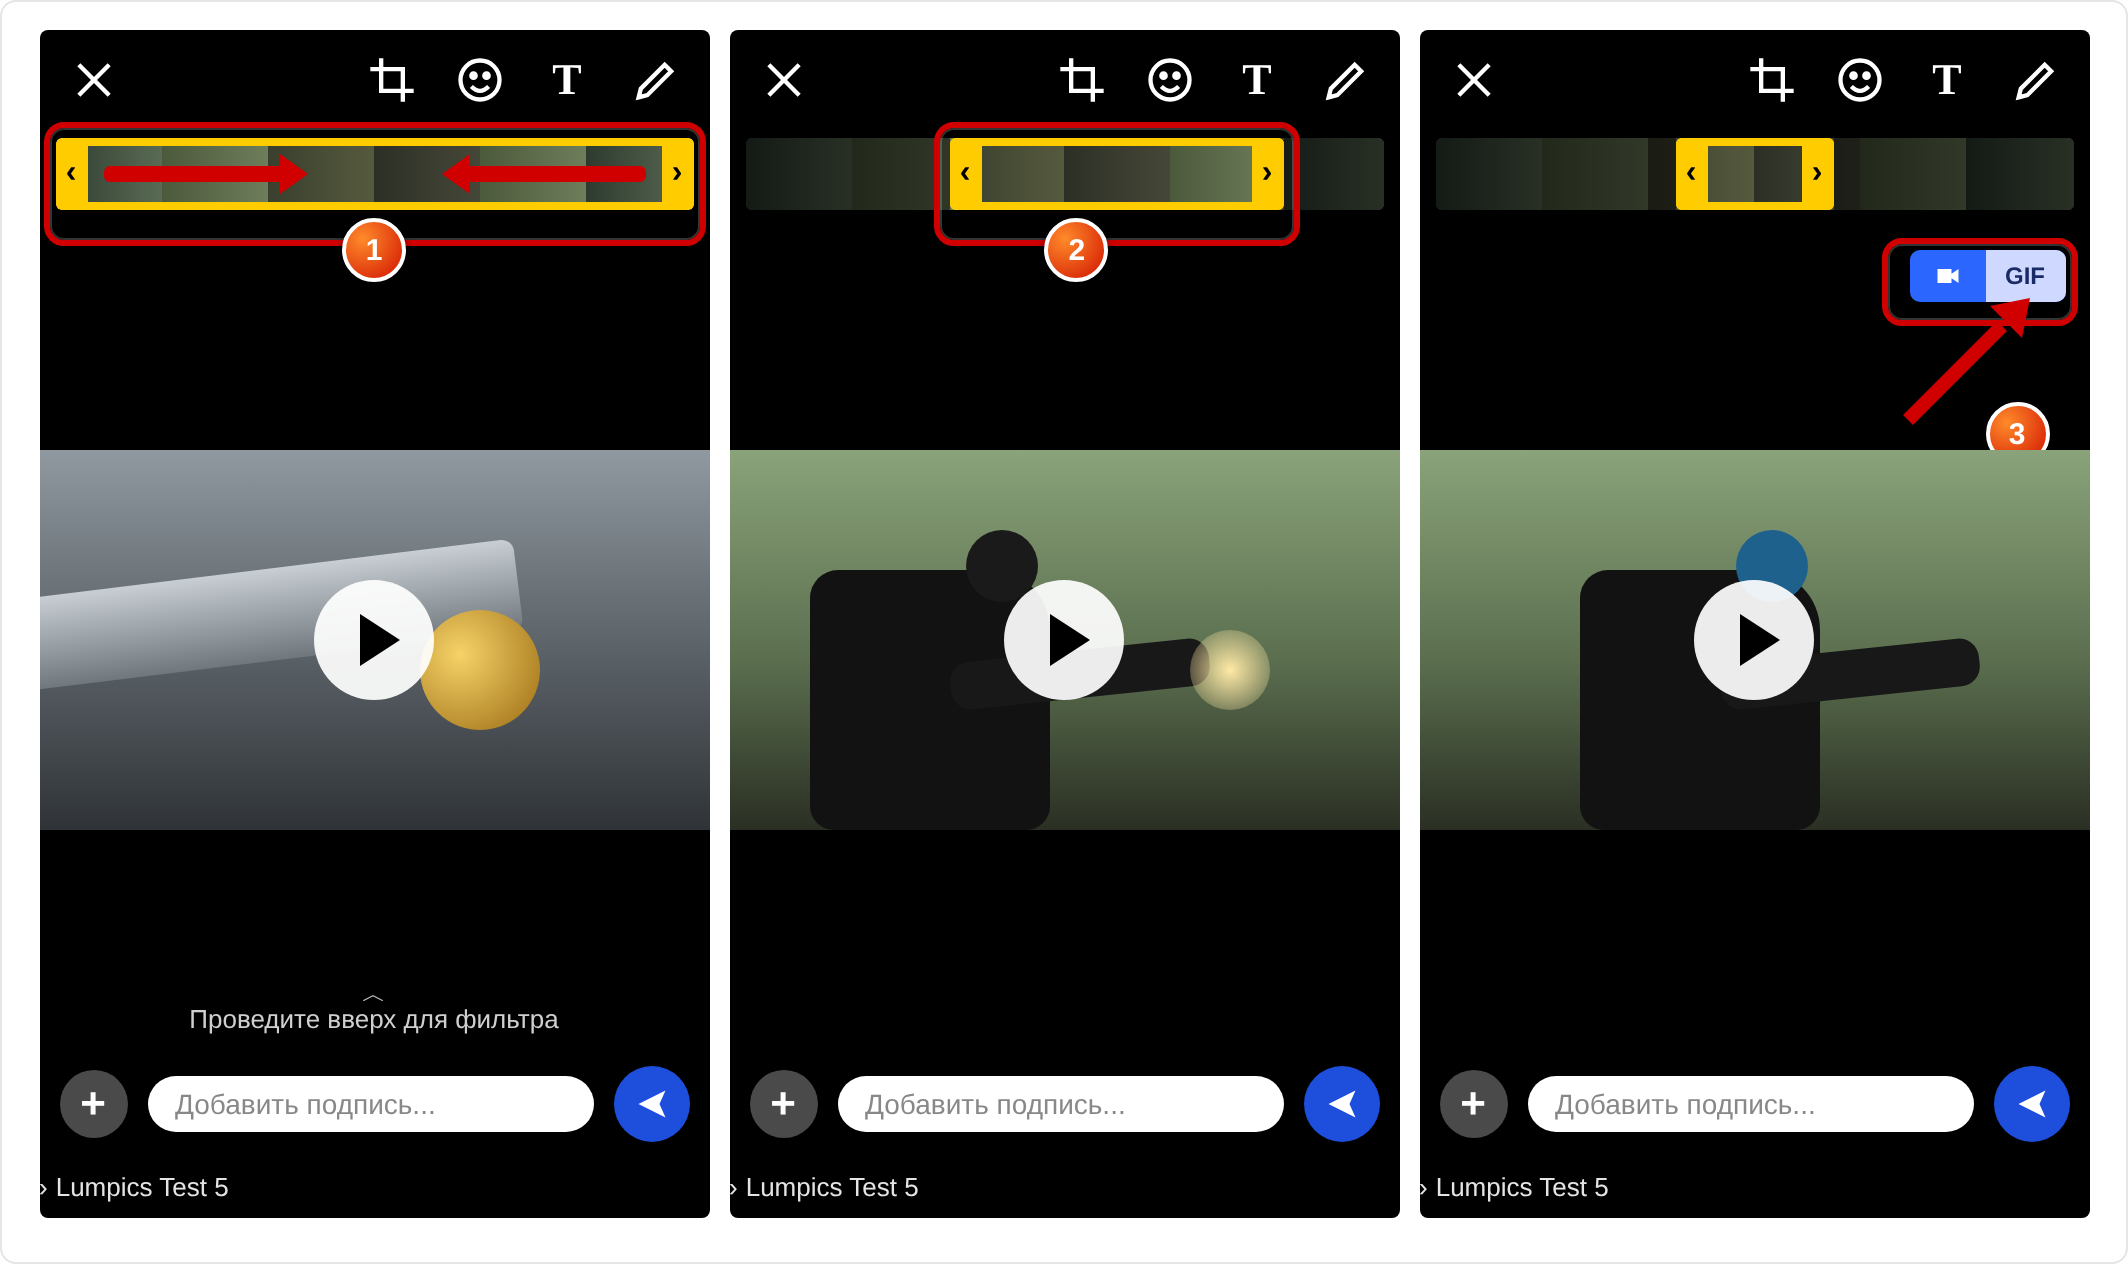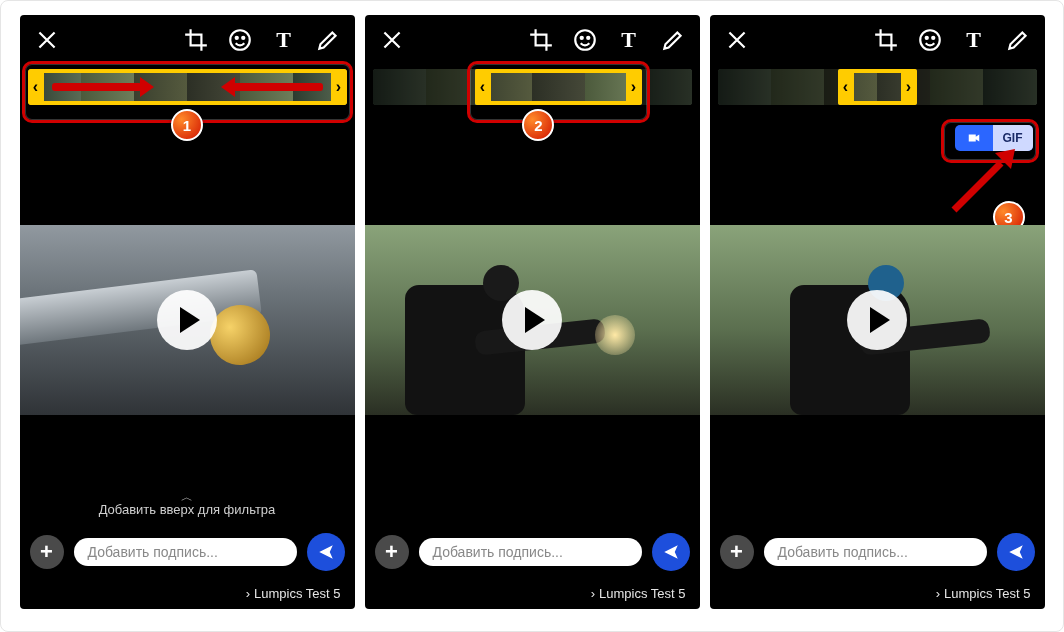--- a/index.html
+++ b/index.html
@@ -36,21 +36,21 @@
   .muzzle{position:absolute;left:230px;top:90px;width:40px;height:40px;border-radius:50%;background:radial-gradient(circle,#ffe9a6,rgba(255,233,166,0))}
   .play{width:60px;height:60px;border-radius:50%;background:rgba(255,255,255,.92);display:flex;align-items:center;justify-content:center;position:relative;z-index:3}
   .play:after{content:"";display:block;width:0;height:0;border-left:20px solid #000;border-top:13px solid transparent;border-bottom:13px solid transparent;margin-left:5px}
   .swipe{position:absolute;left:0;right:0;bottom:92px;text-align:center;color:#cfcfcf;font-size:13px}
   .swipe .chev{font-size:12px;line-height:10px;color:#bcbcbc}
   .inputbar{position:absolute;left:0;right:0;bottom:34px;height:46px;display:flex;align-items:center;gap:10px;padding:0 10px}
   .addbtn{width:34px;height:34px;border-radius:50%;background:#4a4a4a;display:flex;align-items:center;justify-content:center;color:#fff;font-size:22px;font-weight:700}
   .caption{flex:1;height:28px;background:#fff;border-radius:18px;display:flex;align-items:center;padding:0 14px;color:#888;font-size:14px}
   .send{width:38px;height:38px;border-radius:50%;background:#1d4fdc;display:flex;align-items:center;justify-content:center}
   .send svg{fill:#fff}
-  .recipient{position:absolute;left:0;right:0;bottom:8px;text-align:right;padding-right:14px;color:#e4e4e4;font-size:13px}
+  .recipient{position:absolute;left:0;right:0;bottom:8px;text-align:left;padding-right:14px;color:#e4e4e4;font-size:13px}
   .recipient .chev{color:#e4e4e4;margin-right:4px}
   .arrow-red{position:absolute;height:8px;background:#d00000;border-radius:3px}
   .arrow-red:after{content:"";position:absolute;width:0;height:0;border-top:10px solid transparent;border-bottom:10px solid transparent}
   .arrow-red.right:after{right:-12px;top:-6px;border-left:14px solid #d00000}
   .arrow-red.left:after{left:-12px;top:-6px;border-right:14px solid #d00000}
   .gif-toggle{position:absolute;right:12px;top:110px;width:78px;height:26px;border-radius:5px;background:#2b66ff;display:flex;align-items:center;overflow:hidden;font-size:12px;font-weight:700}
   .gif-toggle .vid{flex:1;display:flex;align-items:center;justify-content:center}
   .gif-toggle .gif{width:40px;height:100%;display:flex;align-items:center;justify-content:center;background:#cfd9ff;color:#1a2a66}
   .gif-toggle .vid svg{fill:#fff}
   .diag-arrow{position:absolute}
@@ -113,21 +113,21 @@
       </div>
 
       <div class="preview gun">
         <div class="gun-barrel"></div>
         <div class="gun-gold"></div>
         <div class="play"></div>
       </div>
 
       <div class="swipe">
         <div class="chev">︿</div>
-        <div>Добавить вверх для фильтра</div>
+        <div>Проведите вверх для фильтра</div>
       </div>
 
       <div class="inputbar">
         <div class="addbtn">+</div>
         <div class="caption">Добавить подпись...</div>
         <div class="send">
           <svg viewBox="0 0 24 24" width="18" height="18">
               <path d="M3 12l18-9-4 9 4 9-18-9z"></path>
             </svg>
         </div>

